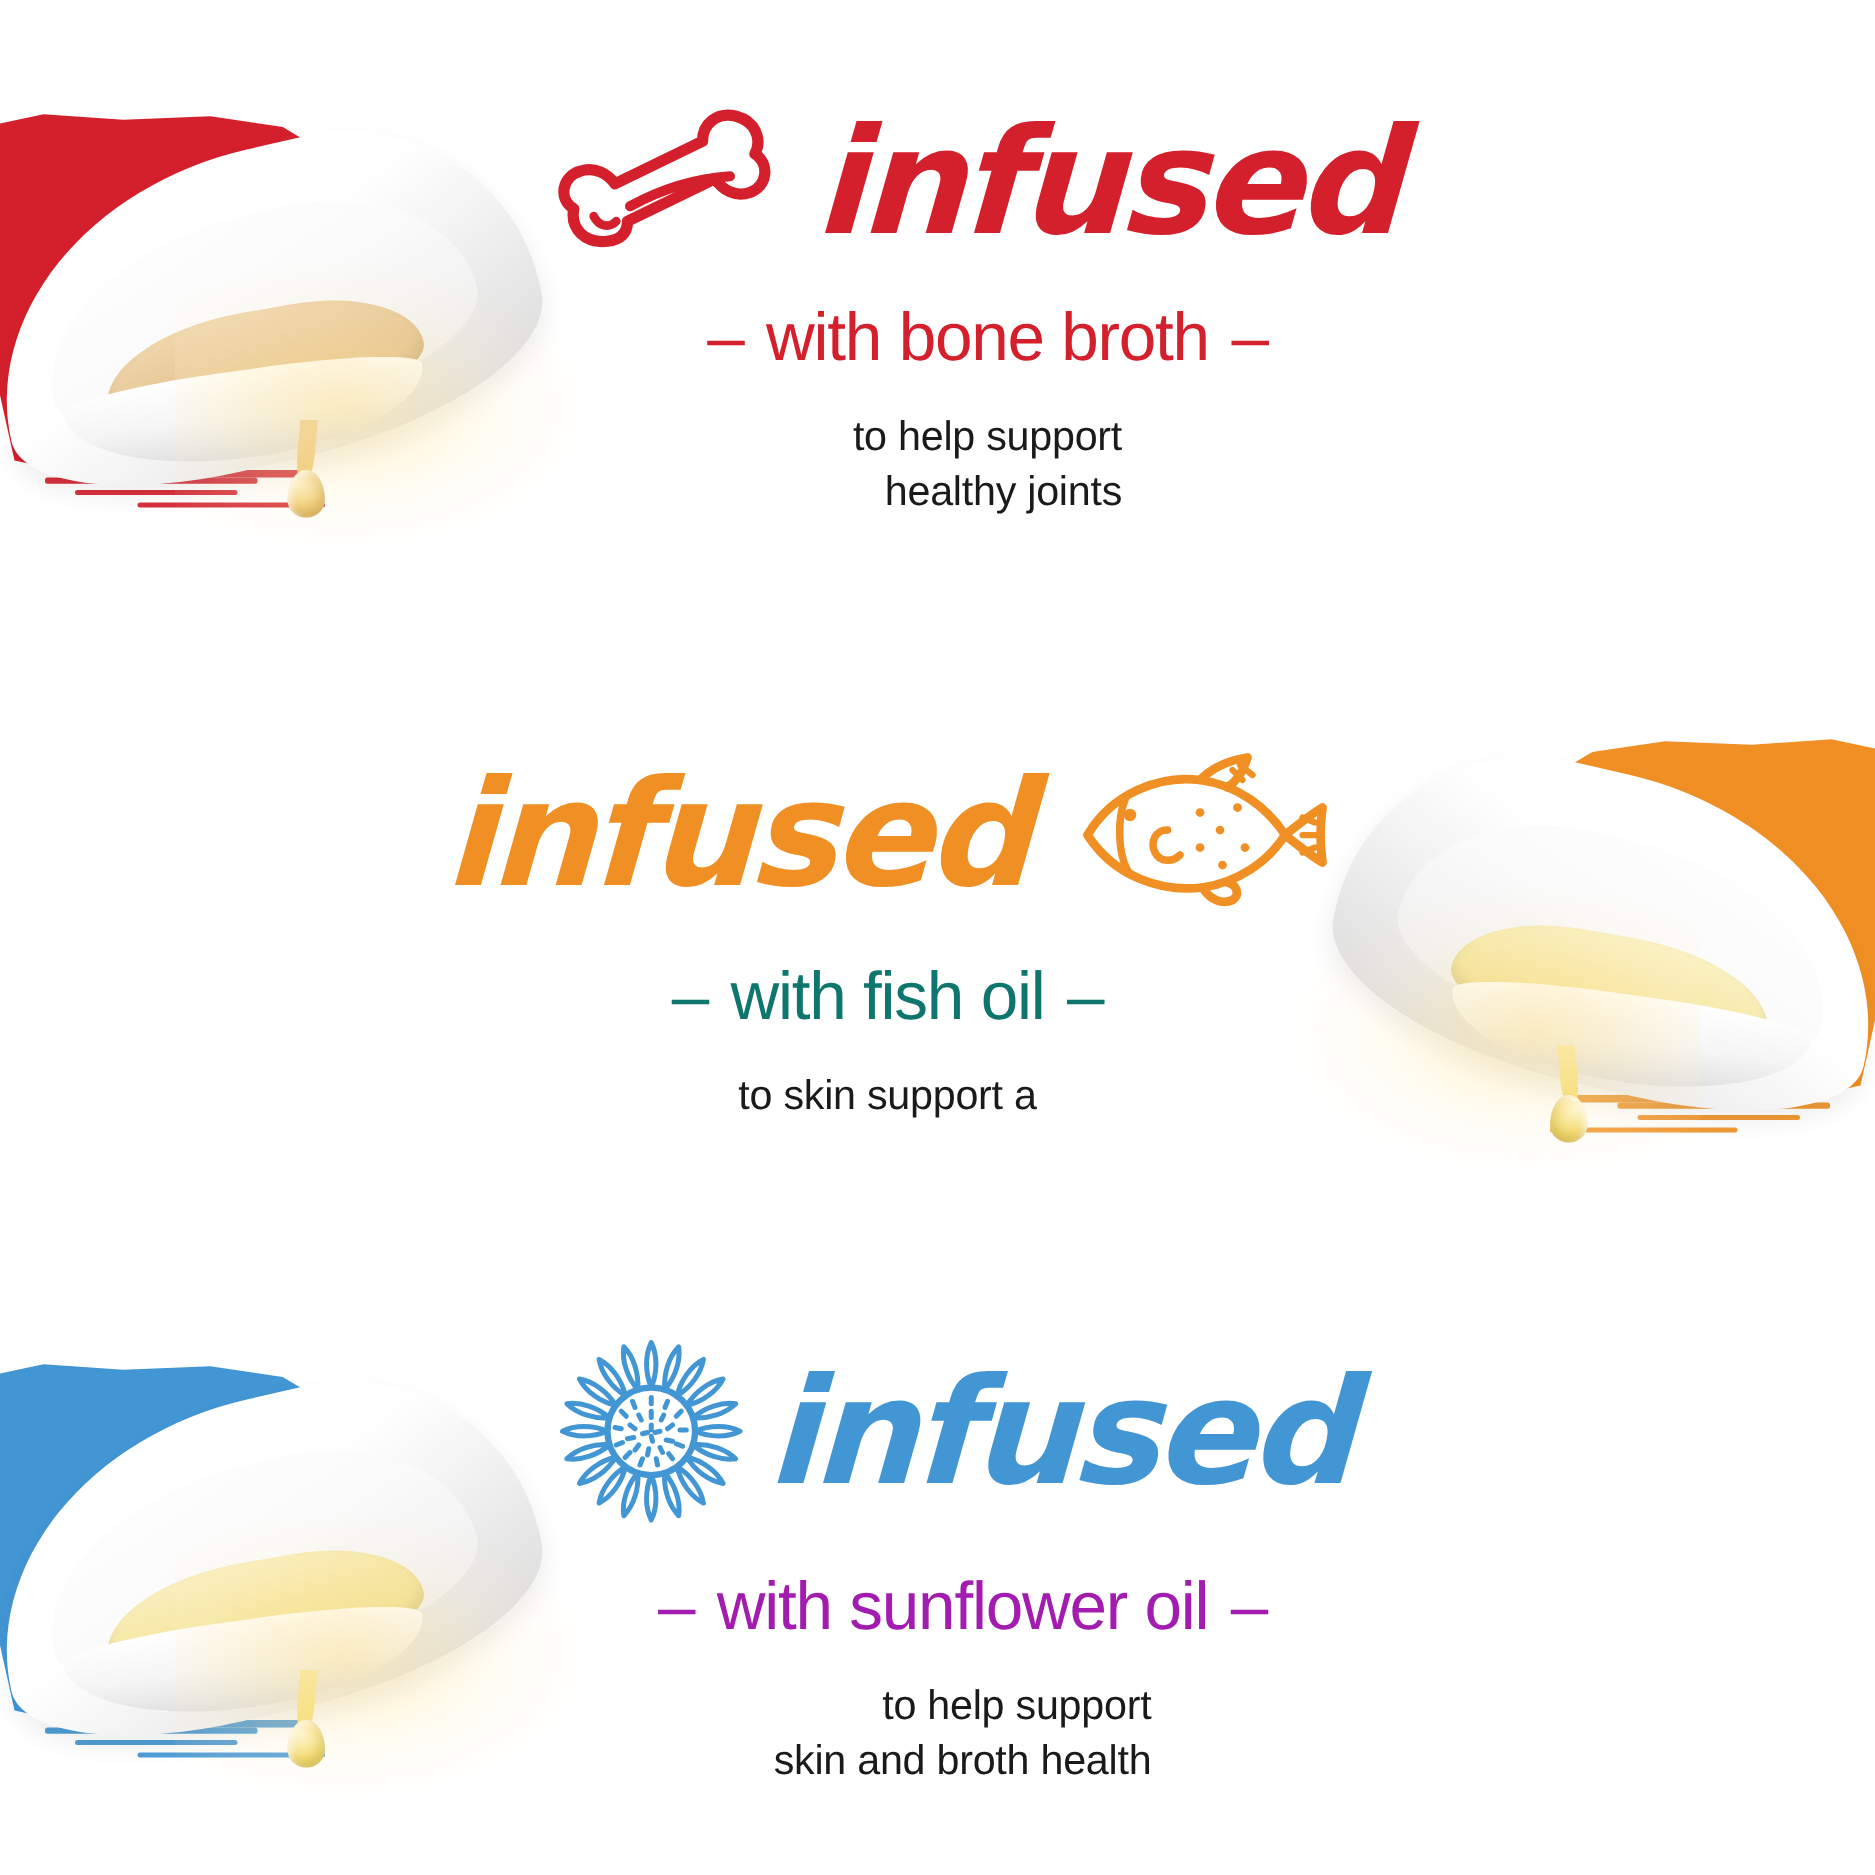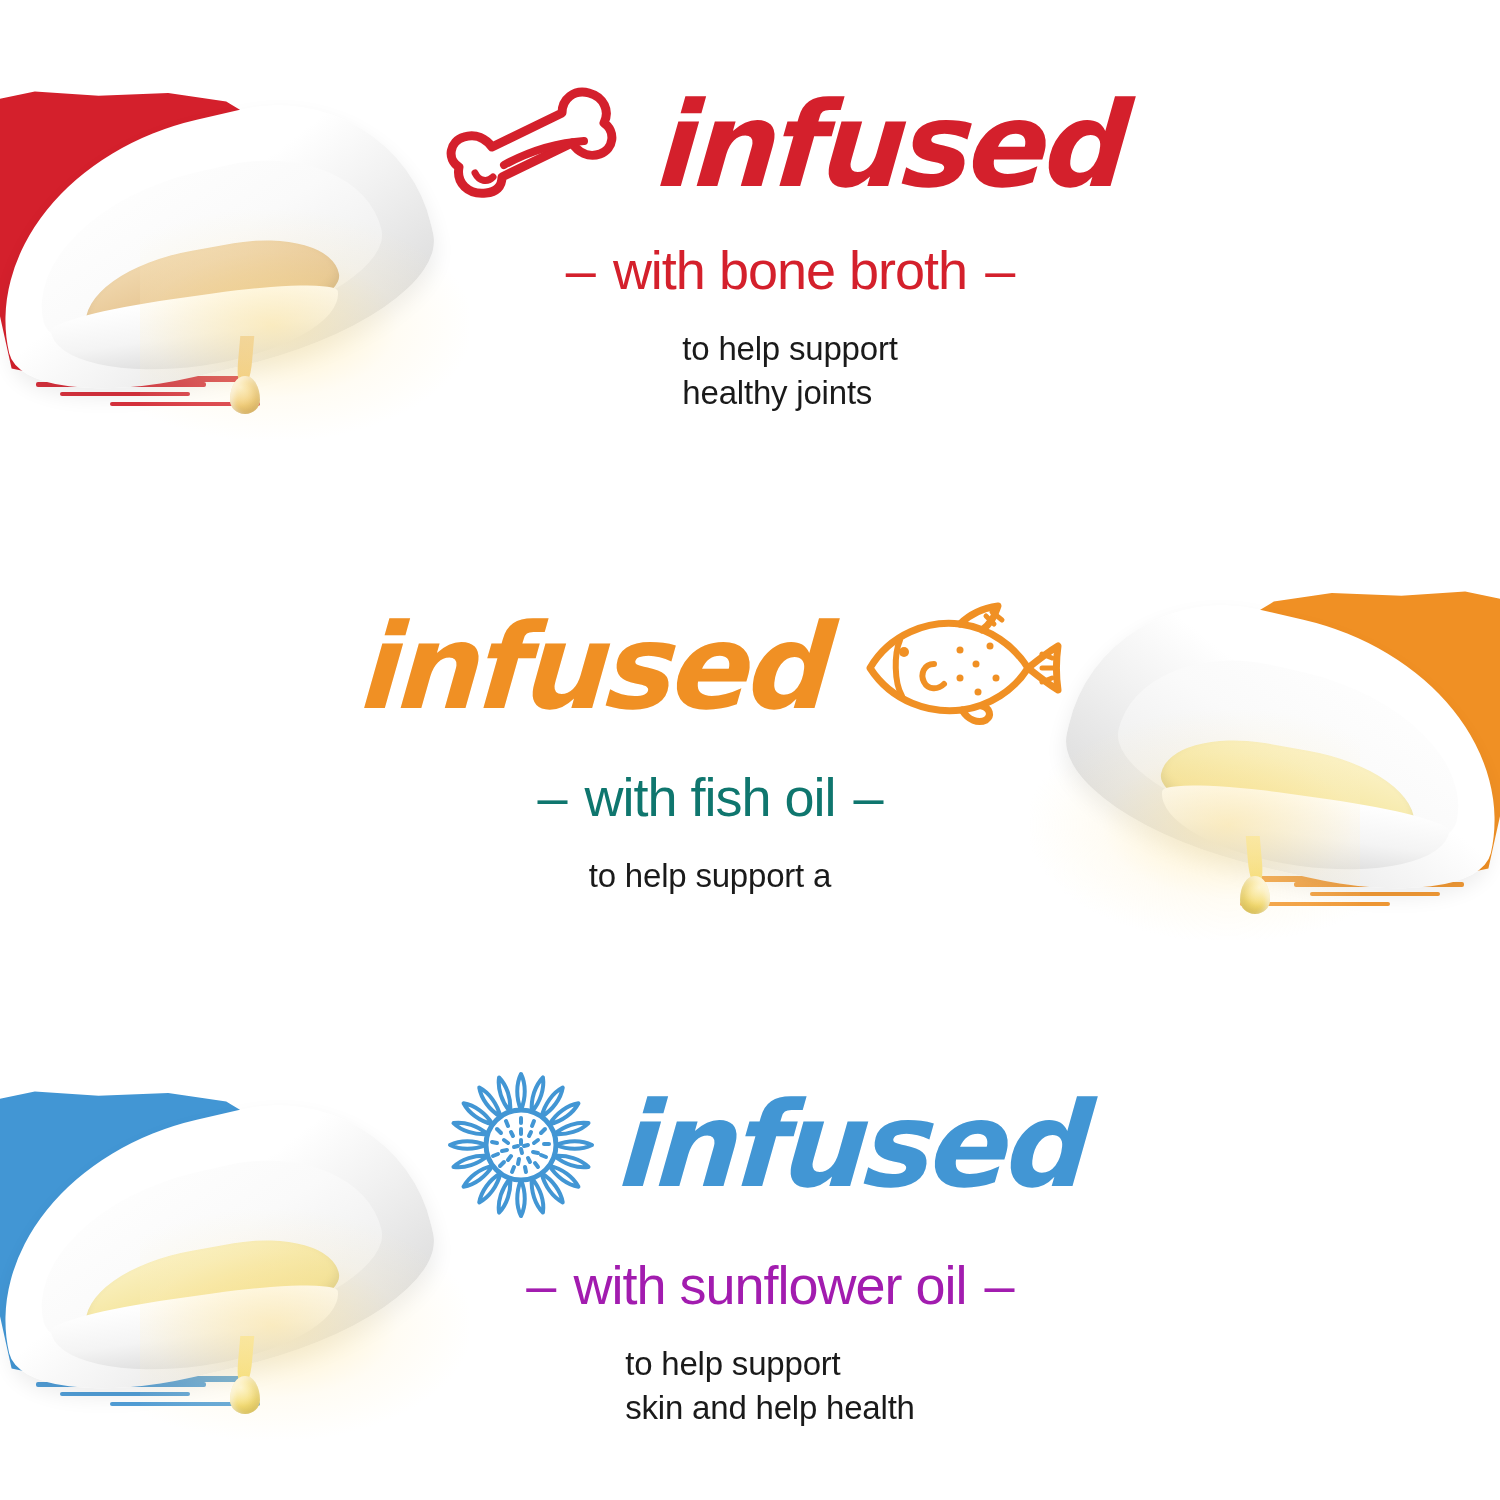--- a/index.html
+++ b/index.html
@@ -94,21 +94,21 @@
   }
   .subline{
     font-family:"Liberation Sans",sans-serif;
     font-size:54px;font-weight:400;letter-spacing:-1px;
     margin-top:34px;white-space:nowrap;
   }
   .subline .dash{font-weight:400;padding:0 4px;}
   .body{
     font-family:"Liberation Sans",sans-serif;
     color:#1a1a1a;font-size:33px;line-height:1.32;
-    text-align:left;margin-top:26px;letter-spacing:-.2px;
+    text-align:right;margin-top:26px;letter-spacing:-.2px;
   }
 
   .icon{flex:none;display:block;}
   #panel-1 .headline-row{margin-left:-10px;}
   #panel-2 .headline-row{margin-left:10px;}
   #panel-3 .headline-row{margin-left:-6px;}
 </style>
 </head>
 <body>
 
@@ -207,21 +207,21 @@
         </svg>
       </div>
 
       <div class="subline" style="color:#0f766e">
         <span class="dash">–</span>
         <span>with fish oil</span>
         <span class="dash">–</span>
       </div>
 
       <div class="body">
-        <div>to help support a</div>
+        <div>to skin support a</div>
       </div>
     </div>
   </section>
 
   <section class="panel" id="panel-3">
 
     <div class="art left">
       <div class="brush">
         <div class="slab" style="background:#4296d4"></div>
         <div class="streak s1" style="background:#4296d4"></div>
@@ -303,18 +303,18 @@
       </div>
 
       <div class="subline" style="color:#a21caf">
         <span class="dash">–</span>
         <span>with sunflower oil</span>
         <span class="dash">–</span>
       </div>
 
       <div class="body">
         <div>to help support</div>
-        <div>skin and help health</div>
+        <div>skin and broth health</div>
       </div>
     </div>
   </section>
 
 </div>
 
 </body></html>

